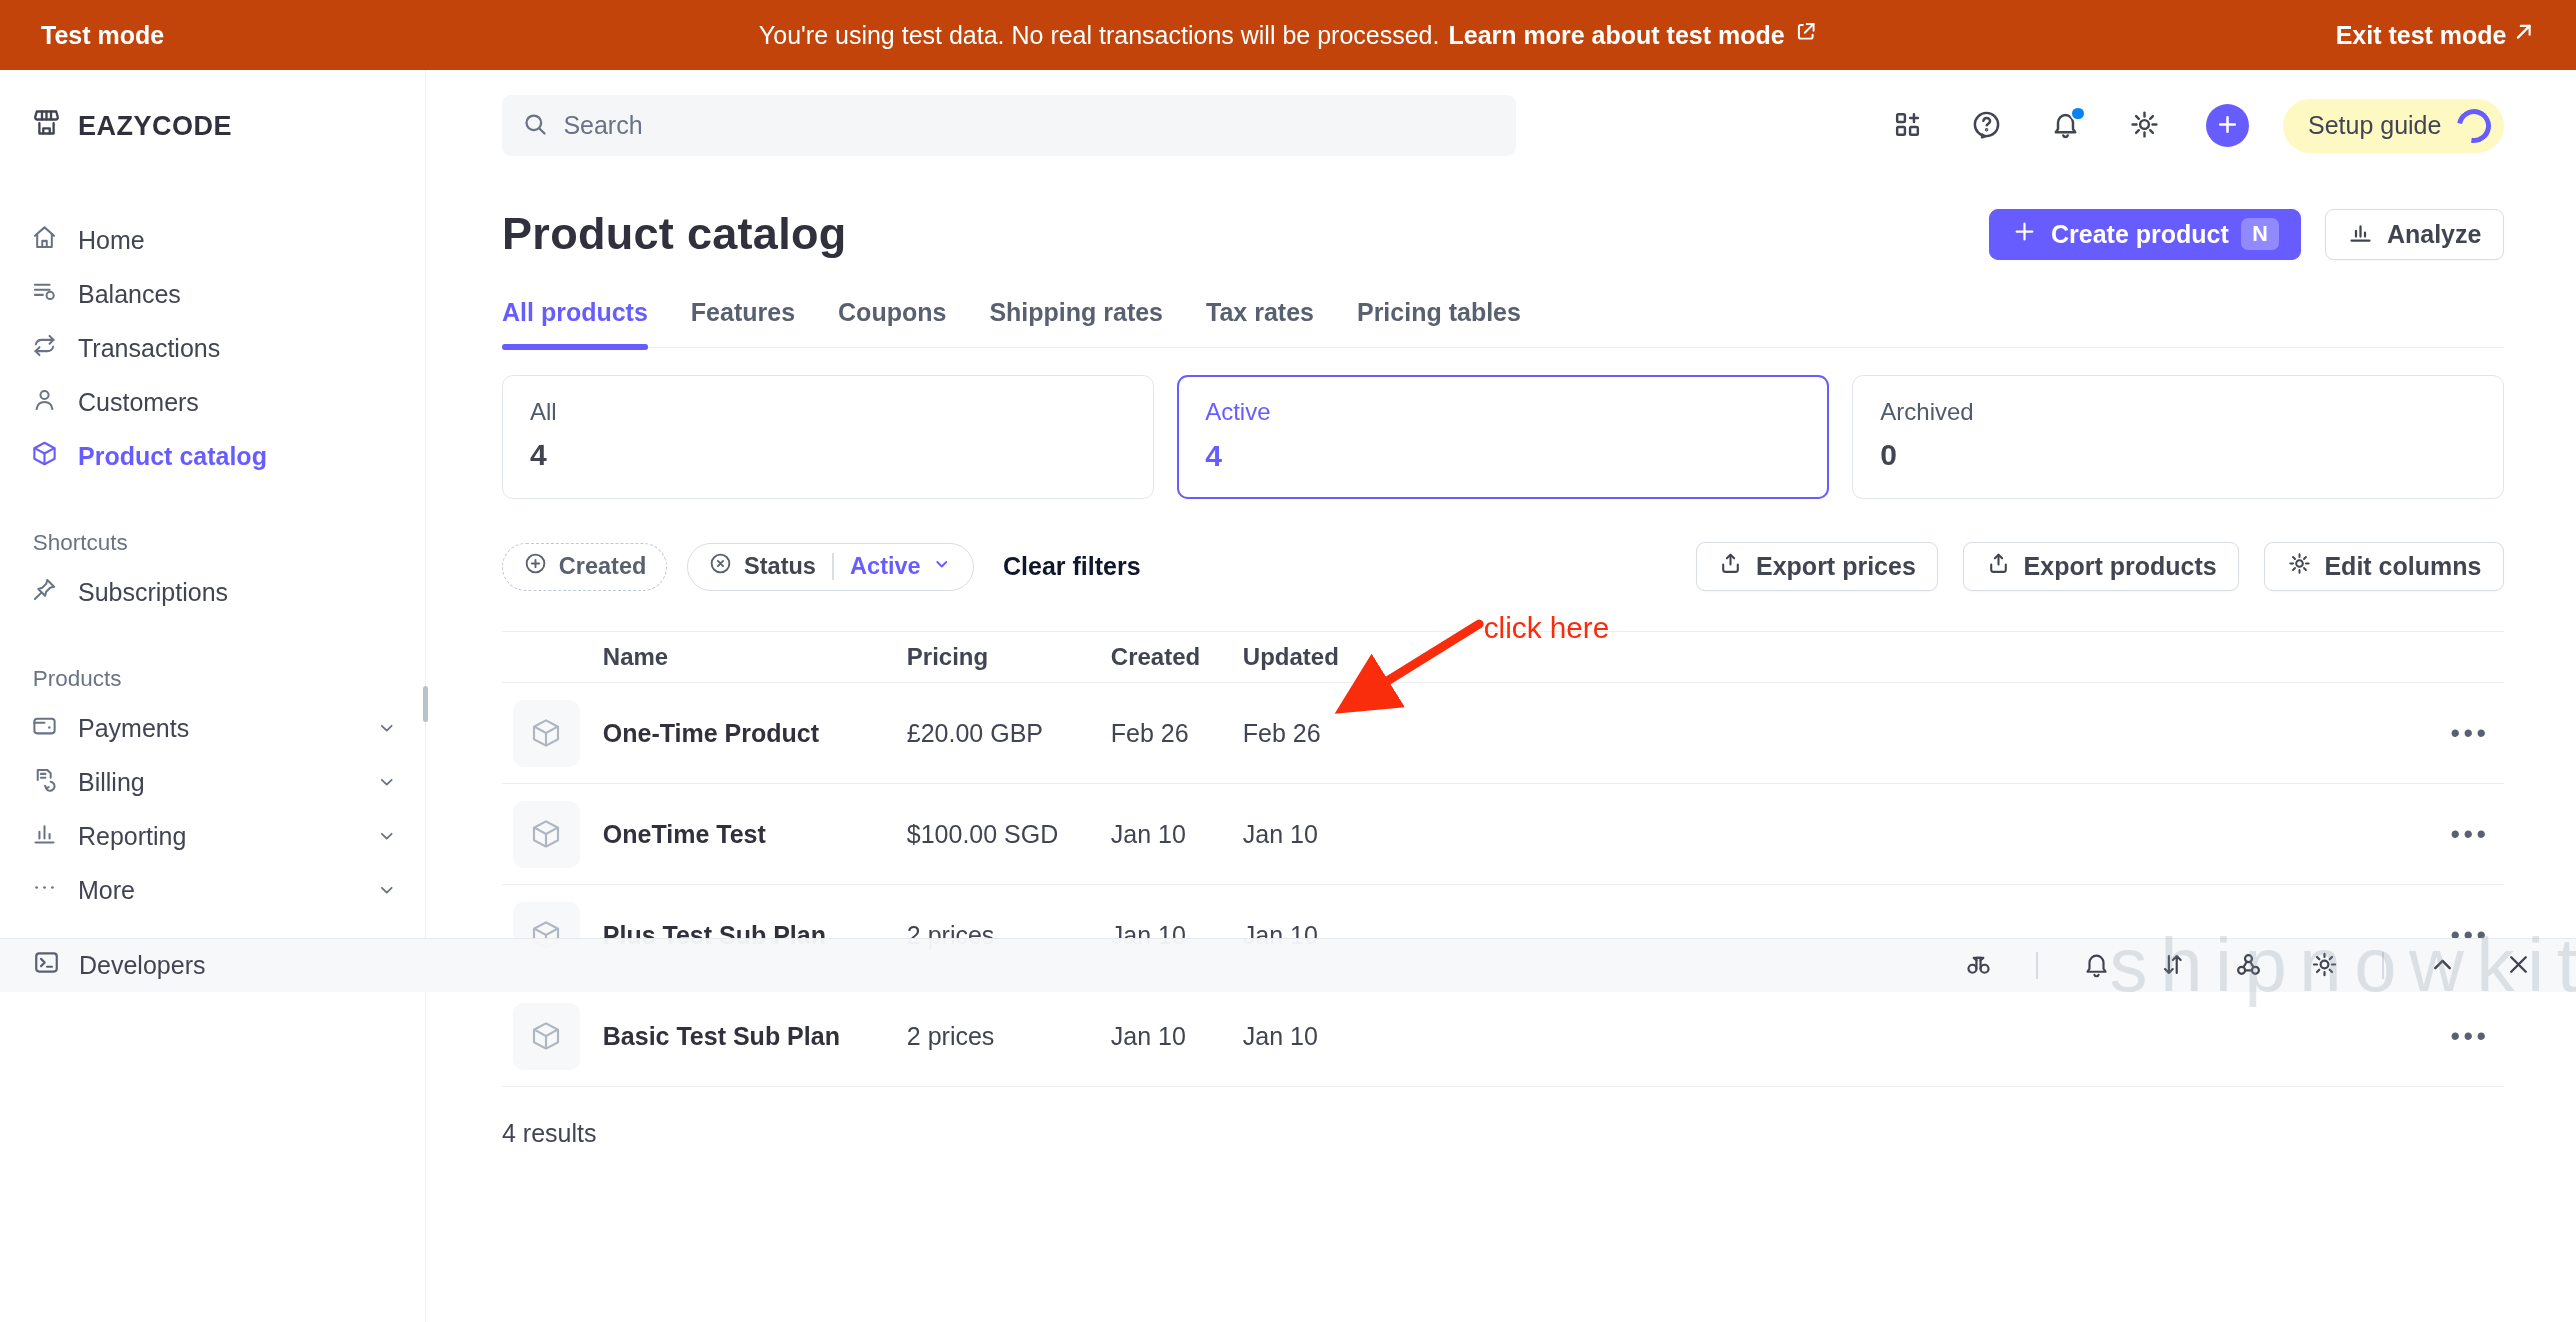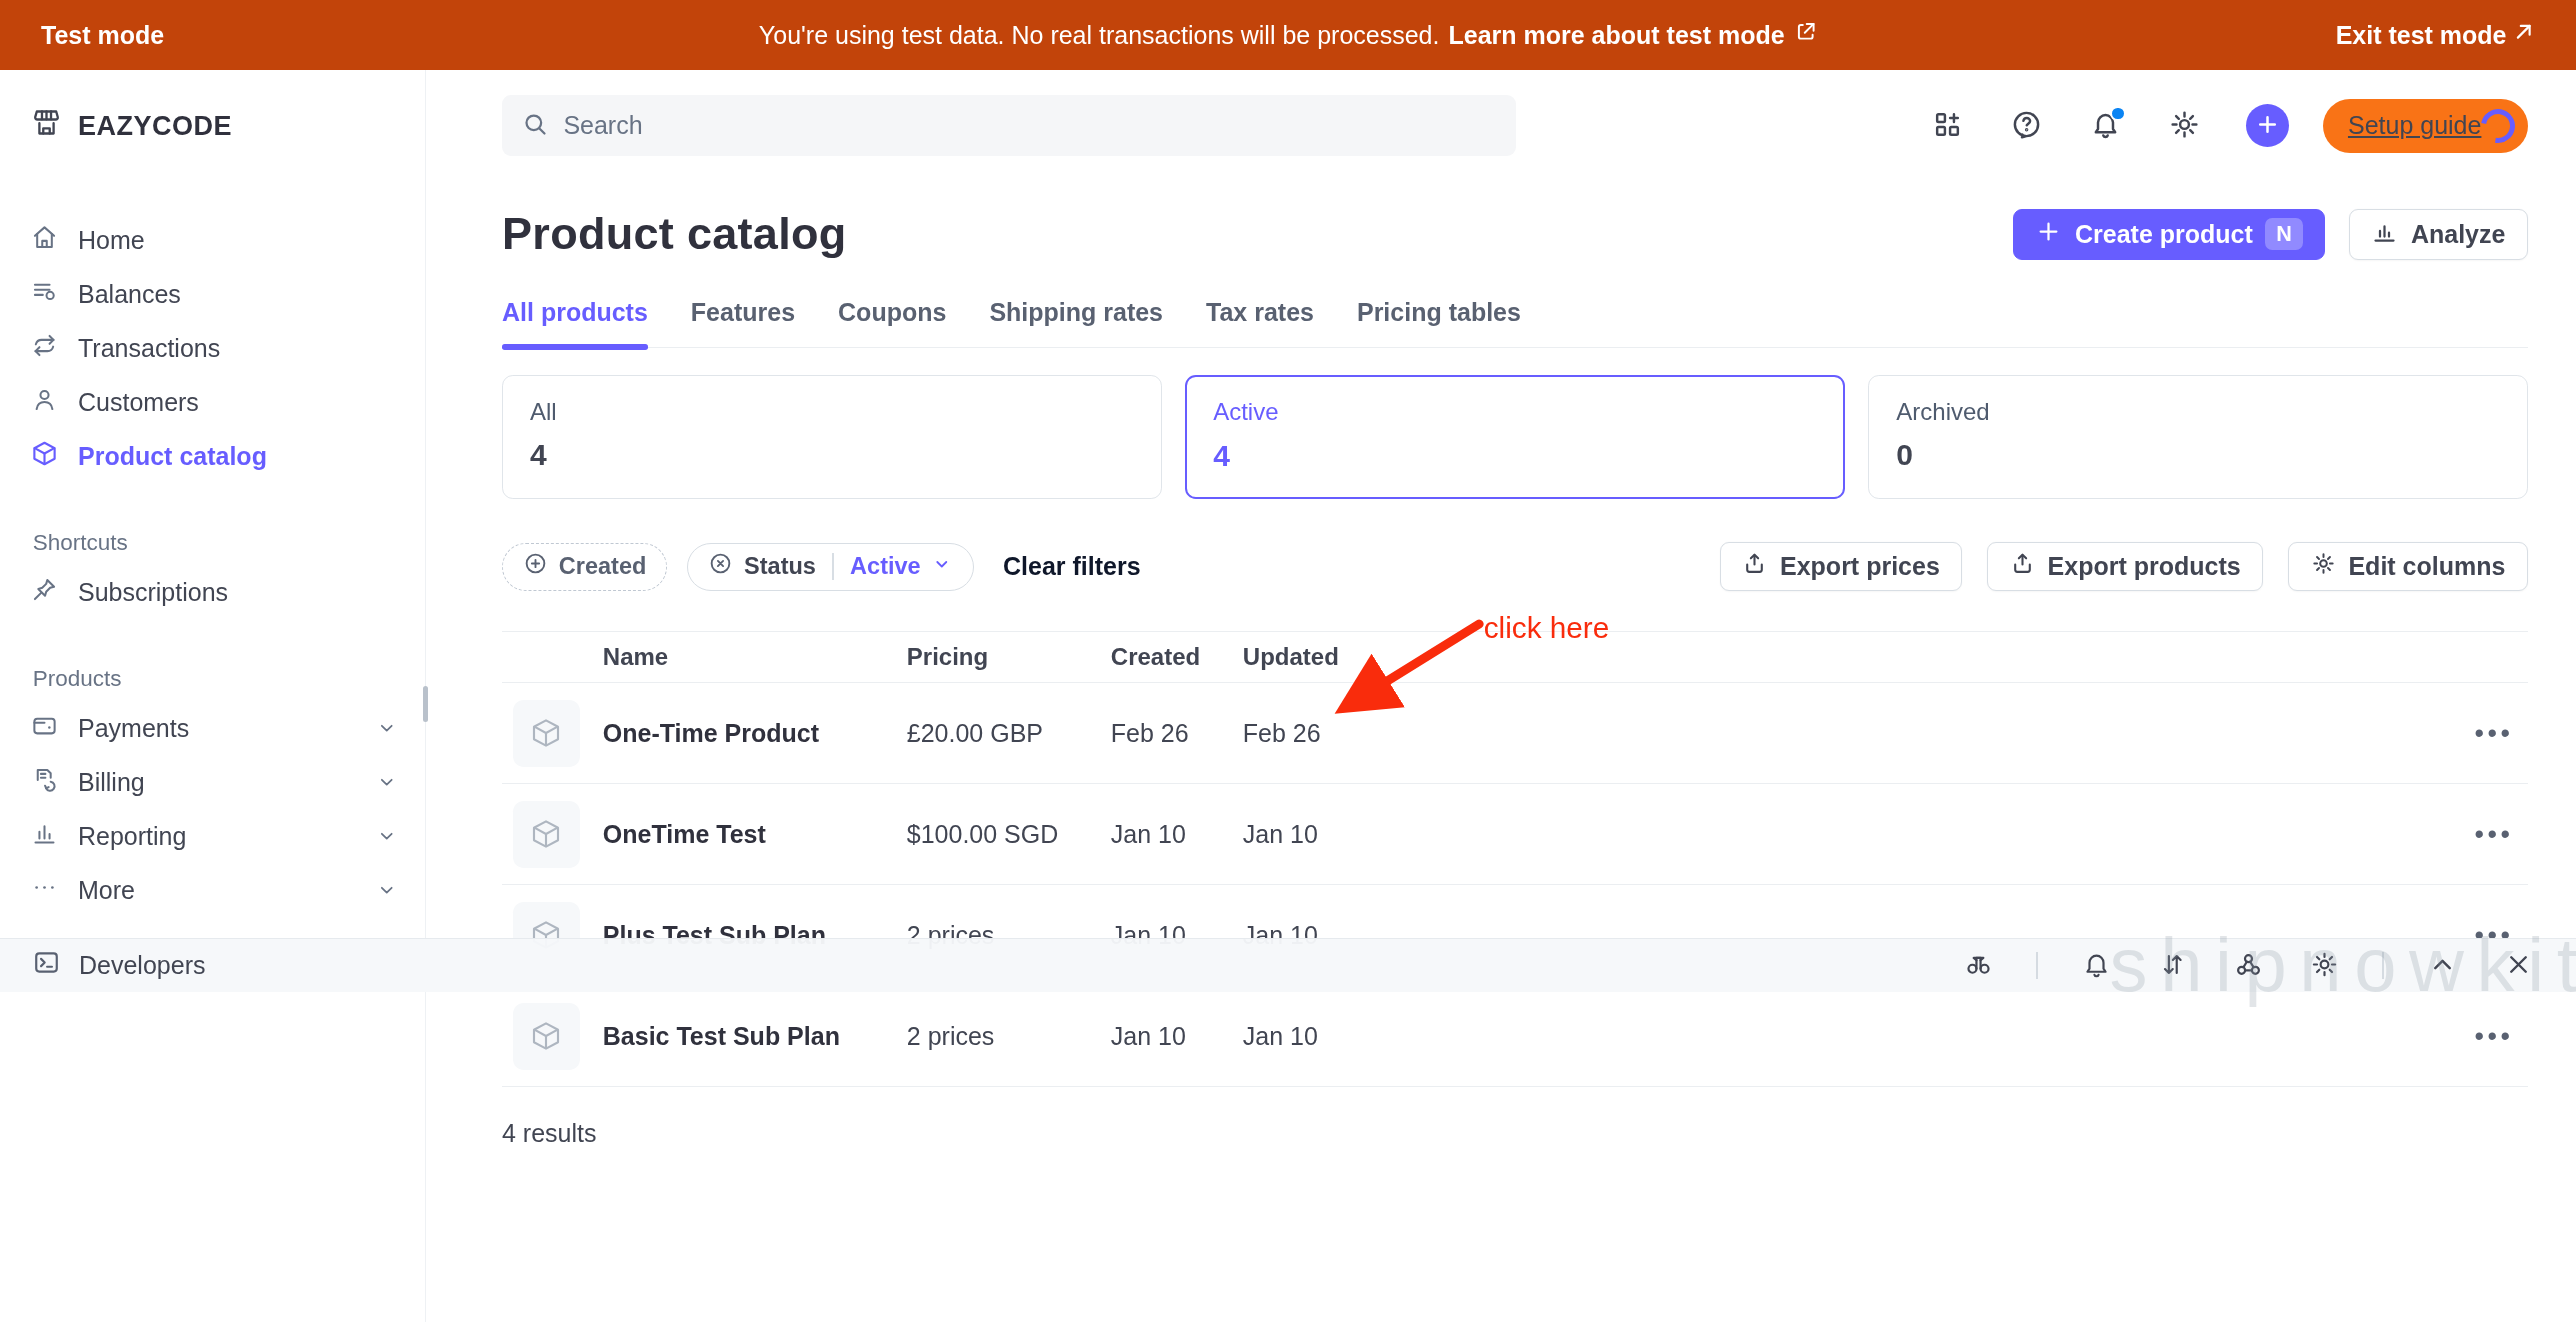--- a/index.html
+++ b/index.html
@@ -12,21 +12,21 @@
     padding:0 41px; font-size:25px; }
   .banner-left { font-weight:bold; width:388px; }
   .banner-center { flex:1; text-align:center; display:flex; justify-content:center; align-items:center; gap:9px; }
   .banner-center b { font-weight:bold; }
   .banner-right { width:388px; text-align:right; font-weight:bold; display:flex; justify-content:flex-end; align-items:center; gap:5px;}
   .banner svg { stroke:#fff; }
 
   
   .app-row { display:flex; height:1252px; }
   .sidebar { width:426px; background:#fff; border-right:0.9px solid #eef1f4; padding:27px 27px 0 31px; position:relative; flex-shrink:0;}
-  .main { flex:1; position:relative; padding:0 48px 0 76px; }
+  .main { flex:1; position:relative; padding:0 72px 0 76px; }
 
   
   .brand { display:flex; align-items:center; gap:16px; height:58px; font-size:27px; font-weight:bold; color:#30313d; letter-spacing:0.5px; margin-bottom:58px; cursor:pointer;}
   .nav-item { display:flex; align-items:center; gap:20px; height:54px; font-size:25px; color:#414552; font-weight:500; cursor:pointer; }
   .nav-item .chev { margin-left:auto; display:flex; }
   .nav-item.active { color:#675dff; font-weight:bold; }
   .nav-item svg { stroke:#687385; flex-shrink:0;}
   .nav-item.active svg { stroke:#675dff; }
   .nav-section { font-size:22.5px; color:#687385; margin:47px 0 9px 1.8px; }
   .side-thumb { position:absolute; right:-2.7px; top:616px; width:4.5px; height:36px; border-radius:2.7px; background:#b9c1cb; }
@@ -37,22 +37,22 @@
   .search-box svg { stroke:#687385; }
   .search-box input { border:none; outline:none; background:transparent; font-size:25px; color:#30313d; width:100%;
     font-family:"Liberation Sans", sans-serif; }
   .search-box input::placeholder { color:#687385; }
   .top-icons { margin-left:auto; display:flex; align-items:center; gap:43px; }
   .icon-btn { width:36px; height:36px; display:flex; align-items:center; justify-content:center; cursor:pointer; position:relative; }
   .icon-btn svg { stroke:#414552; }
   .notif-dot { position:absolute; top:-1.8px; right:-1.8px; width:15.3px; height:15.3px; border-radius:50%; background:#0b84f3; border:2.7px solid #fff; }
   .plus-circle { width:43px; height:43px; border-radius:50%; background:#675dff; display:flex; align-items:center; justify-content:center; cursor:pointer; }
   .plus-circle svg { stroke:#fff; }
-  .setup-pill { margin-left:34px; height:54px; background:#f97316; border-radius:29px; display:flex; align-items:center; gap:0;
-    padding:0 12.6px 0 25px; font-size:25px; color:#414552; cursor:pointer;text-decoration:underline; }
+  .setup-pill { margin-left:34px; height:54px; background:#fef9c3; border-radius:29px; display:flex; align-items:center; gap:16px;
+    padding:0 12.6px 0 25px; font-size:25px; color:#414552; cursor:pointer; }
   .spinner { width:34px; height:34px; border-radius:50%; border:5.4px solid #675dff; border-left-color:transparent; transform:rotate(-35deg); }
 
   
   .title-row { display:flex; align-items:center; margin-top:52px; }
   .page-title { font-size:45px; font-weight:bold; color:#30313d; letter-spacing:0.3px; }
   .title-actions { margin-left:auto; display:flex; gap:23.5px; }
   .btn { height:51px; border-radius:9px; display:flex; align-items:center; gap:12.6px; font-size:25px; font-weight:bold; cursor:pointer;
     padding:0 21.6px; border:0.9px solid #d8dee4; background:#fff; color:#414552; box-shadow:0 0.9px 1.8px rgba(0,0,0,.04); }
   .btn svg { stroke:#414552; }
   .btn.primary { background:#675dff; border-color:#675dff; color:#fff; box-shadow:none; }

